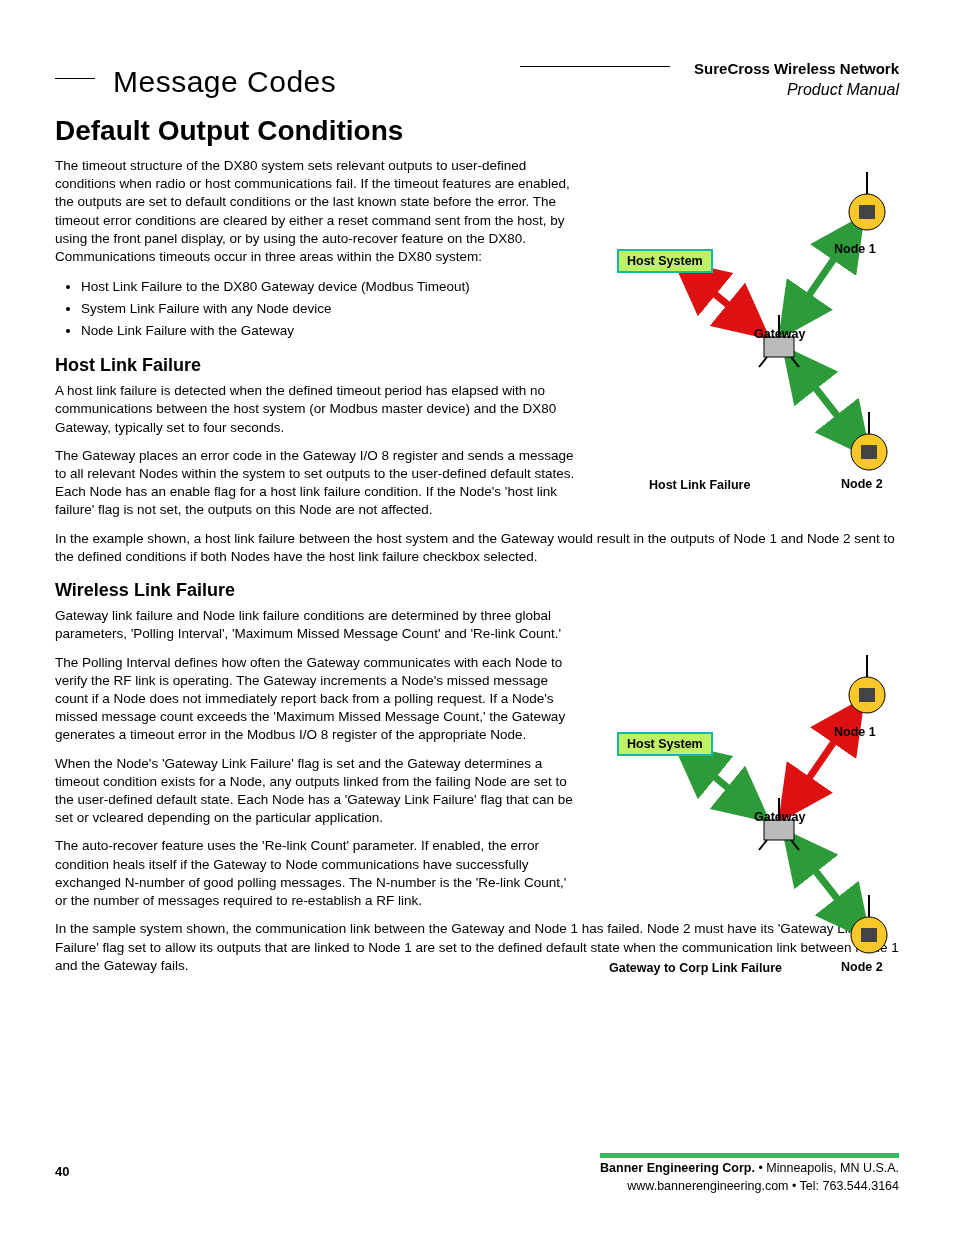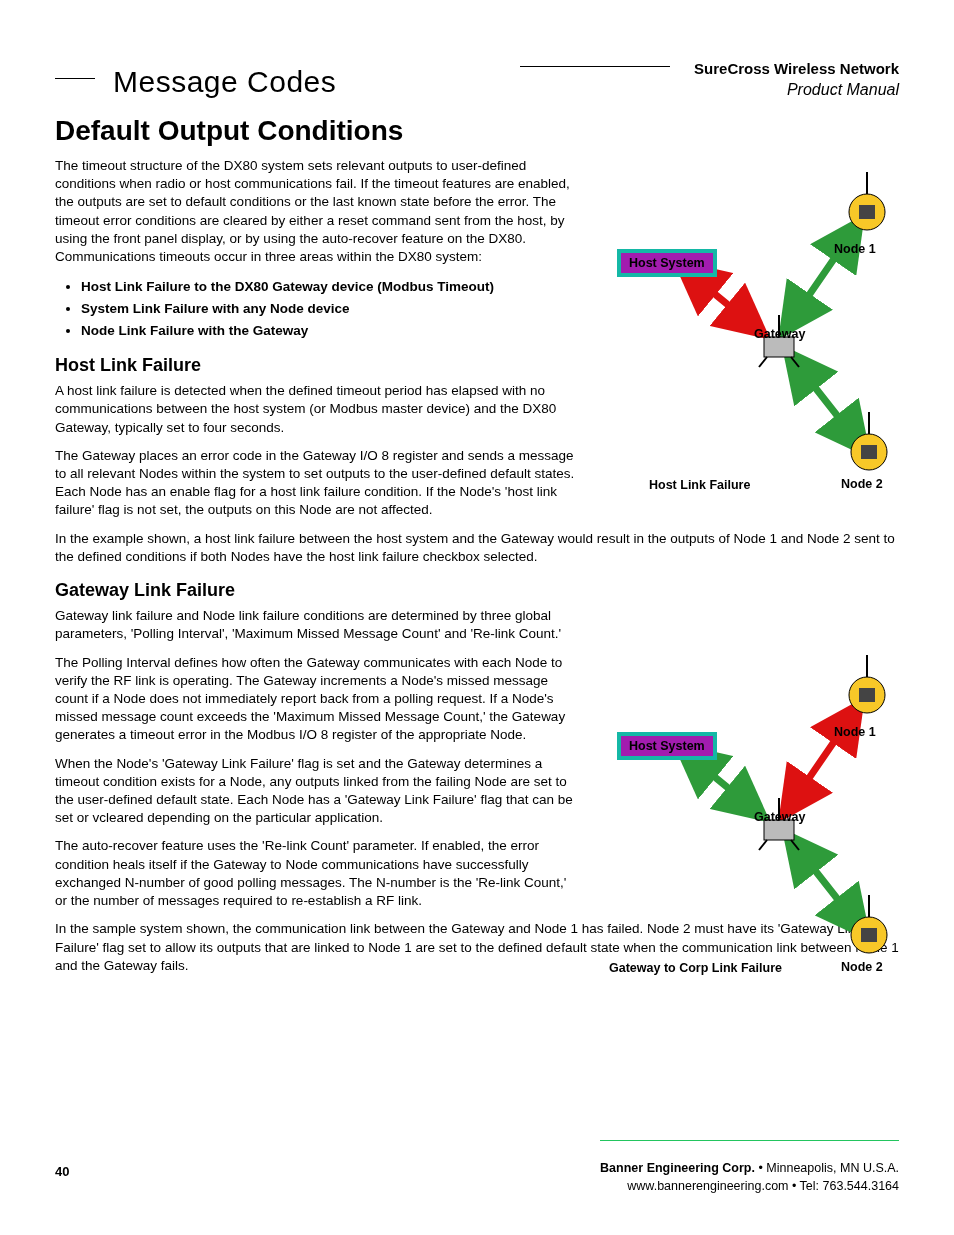--- a/index.html
+++ b/index.html
@@ -77,21 +77,20 @@
     margin: 14px 0 4px 0;
   }
   p {
     font-size: 13.5px;
     line-height: 1.35;
     margin: 6px 0 10px 0;
   }
   ul.bullets {
     margin: 4px 0 10px 26px;
     padding: 0;
-    font-weight: bold;
   }
   ul.bullets li {
     font-size: 13.5px;
     line-height: 1.6;
     list-style: disc;
   }
   .two-col {
     position: relative;
   }
   .text-wrap-host p { max-width: 520px; }
@@ -99,25 +98,25 @@
   .full-width p { max-width: none; }
   .diagram {
     position: absolute;
     width: 300px;
     height: 330px;
   }
   .diagram.d1 { top: 0px; right: -10px; }
   .diagram.d2 { top: 0px; right: -10px; }
   .box-label {
     position: absolute;
-    border: 4px solid #14b8a6;
+    border: 2px solid #14b8a6;
     font-size: 12.5px;
     font-weight: 700;
     padding: 3px 8px;
-    background: #a21caf;
+    background: #bef264;
   }
   .plain-label {
     position: absolute;
     font-size: 12.5px;
     font-weight: 700;
     background: transparent;
   }
   .caption {
     position: absolute;
     font-size: 12.5px;
@@ -128,24 +127,24 @@
     bottom: 40px;
     left: 55px;
     right: 55px;
   }
   .footer-line {
     text-align: right;
     font-size: 12.5px;
     line-height: 1.4;
   }
   .footer-top {
-    border-top: 1px solid #22c55e;
+    border-top: 5px solid #22c55e;
     display: inline-block;
     float: right;
-    padding-top: 19px;
+    padding-top: 2px;
   }
   .footer .company { font-weight: 700; }
   .page-num {
     position: absolute;
     bottom: 56px;
     left: 55px;
     font-weight: 700;
     font-size: 13px;
   }
   .arrow { stroke-linecap: round; }
@@ -231,21 +230,21 @@
       <div class="box-label" style="left:8px; top:92px;">Host System</div>
       <div class="plain-label" style="left:145px; top:170px;">Gateway</div>
       <div class="plain-label" style="left:225px; top:85px;">Node 1</div>
       <div class="plain-label" style="left:232px; top:320px;">Node 2</div>
       <div class="caption" style="left:40px; bottom:-5px;">Host Link Failure</div>
     </div>
   </div>
 
   <div class="two-col" style="margin-top:10px;">
     <div class="text-wrap-gateway">
-      <h2 class="sub">Gateway Link Failure</h2>
+      <h2 class="sub">Wireless Link Failure</h2>
       <p>Gateway link failure and Node link failure conditions are determined by three global parameters, 'Polling Interval', 'Maximum Missed Message Count' and 'Re-link Count.'</p>
       <p>The Polling Interval defines how often the Gateway communicates with each Node to verify the RF link is operating. The Gateway increments a Node's missed message count if a Node does not immediately report back from a polling request. If a Node's missed message count exceeds the 'Maximum Missed Message Count,' the Gateway generates a timeout error in the Modbus I/O 8 register of the appropriate Node.</p>
       <p>When the Node's 'Gateway Link Failure' flag is set and the Gateway determines a timeout condition exists for a Node, any outputs linked from the failing Node are set to the user-defined default state. Each Node has a 'Gateway Link Failure' flag that can be set or vcleared depending on the particular application.</p>
       <p>The auto-recover feature uses the 'Re-link Count' parameter. If enabled, the error condition heals itself if the Gateway to Node communications have successfully exchanged N-number of good polling messages. The N-number is the 'Re-link Count,' or the number of messages required to re-establish a RF link.</p>
     </div>
     <div class="full-width">
       <p>In the sample system shown, the communication link between the Gateway and Node 1 has failed. Node 2 must have its 'Gateway Link Failure' flag set to allow its outputs that are linked to Node 1 are set to the defined default state when the communication link between Node 1 and the Gateway fails.</p>
     </div>
 
     <div class="diagram d2" style="top:60px;">

